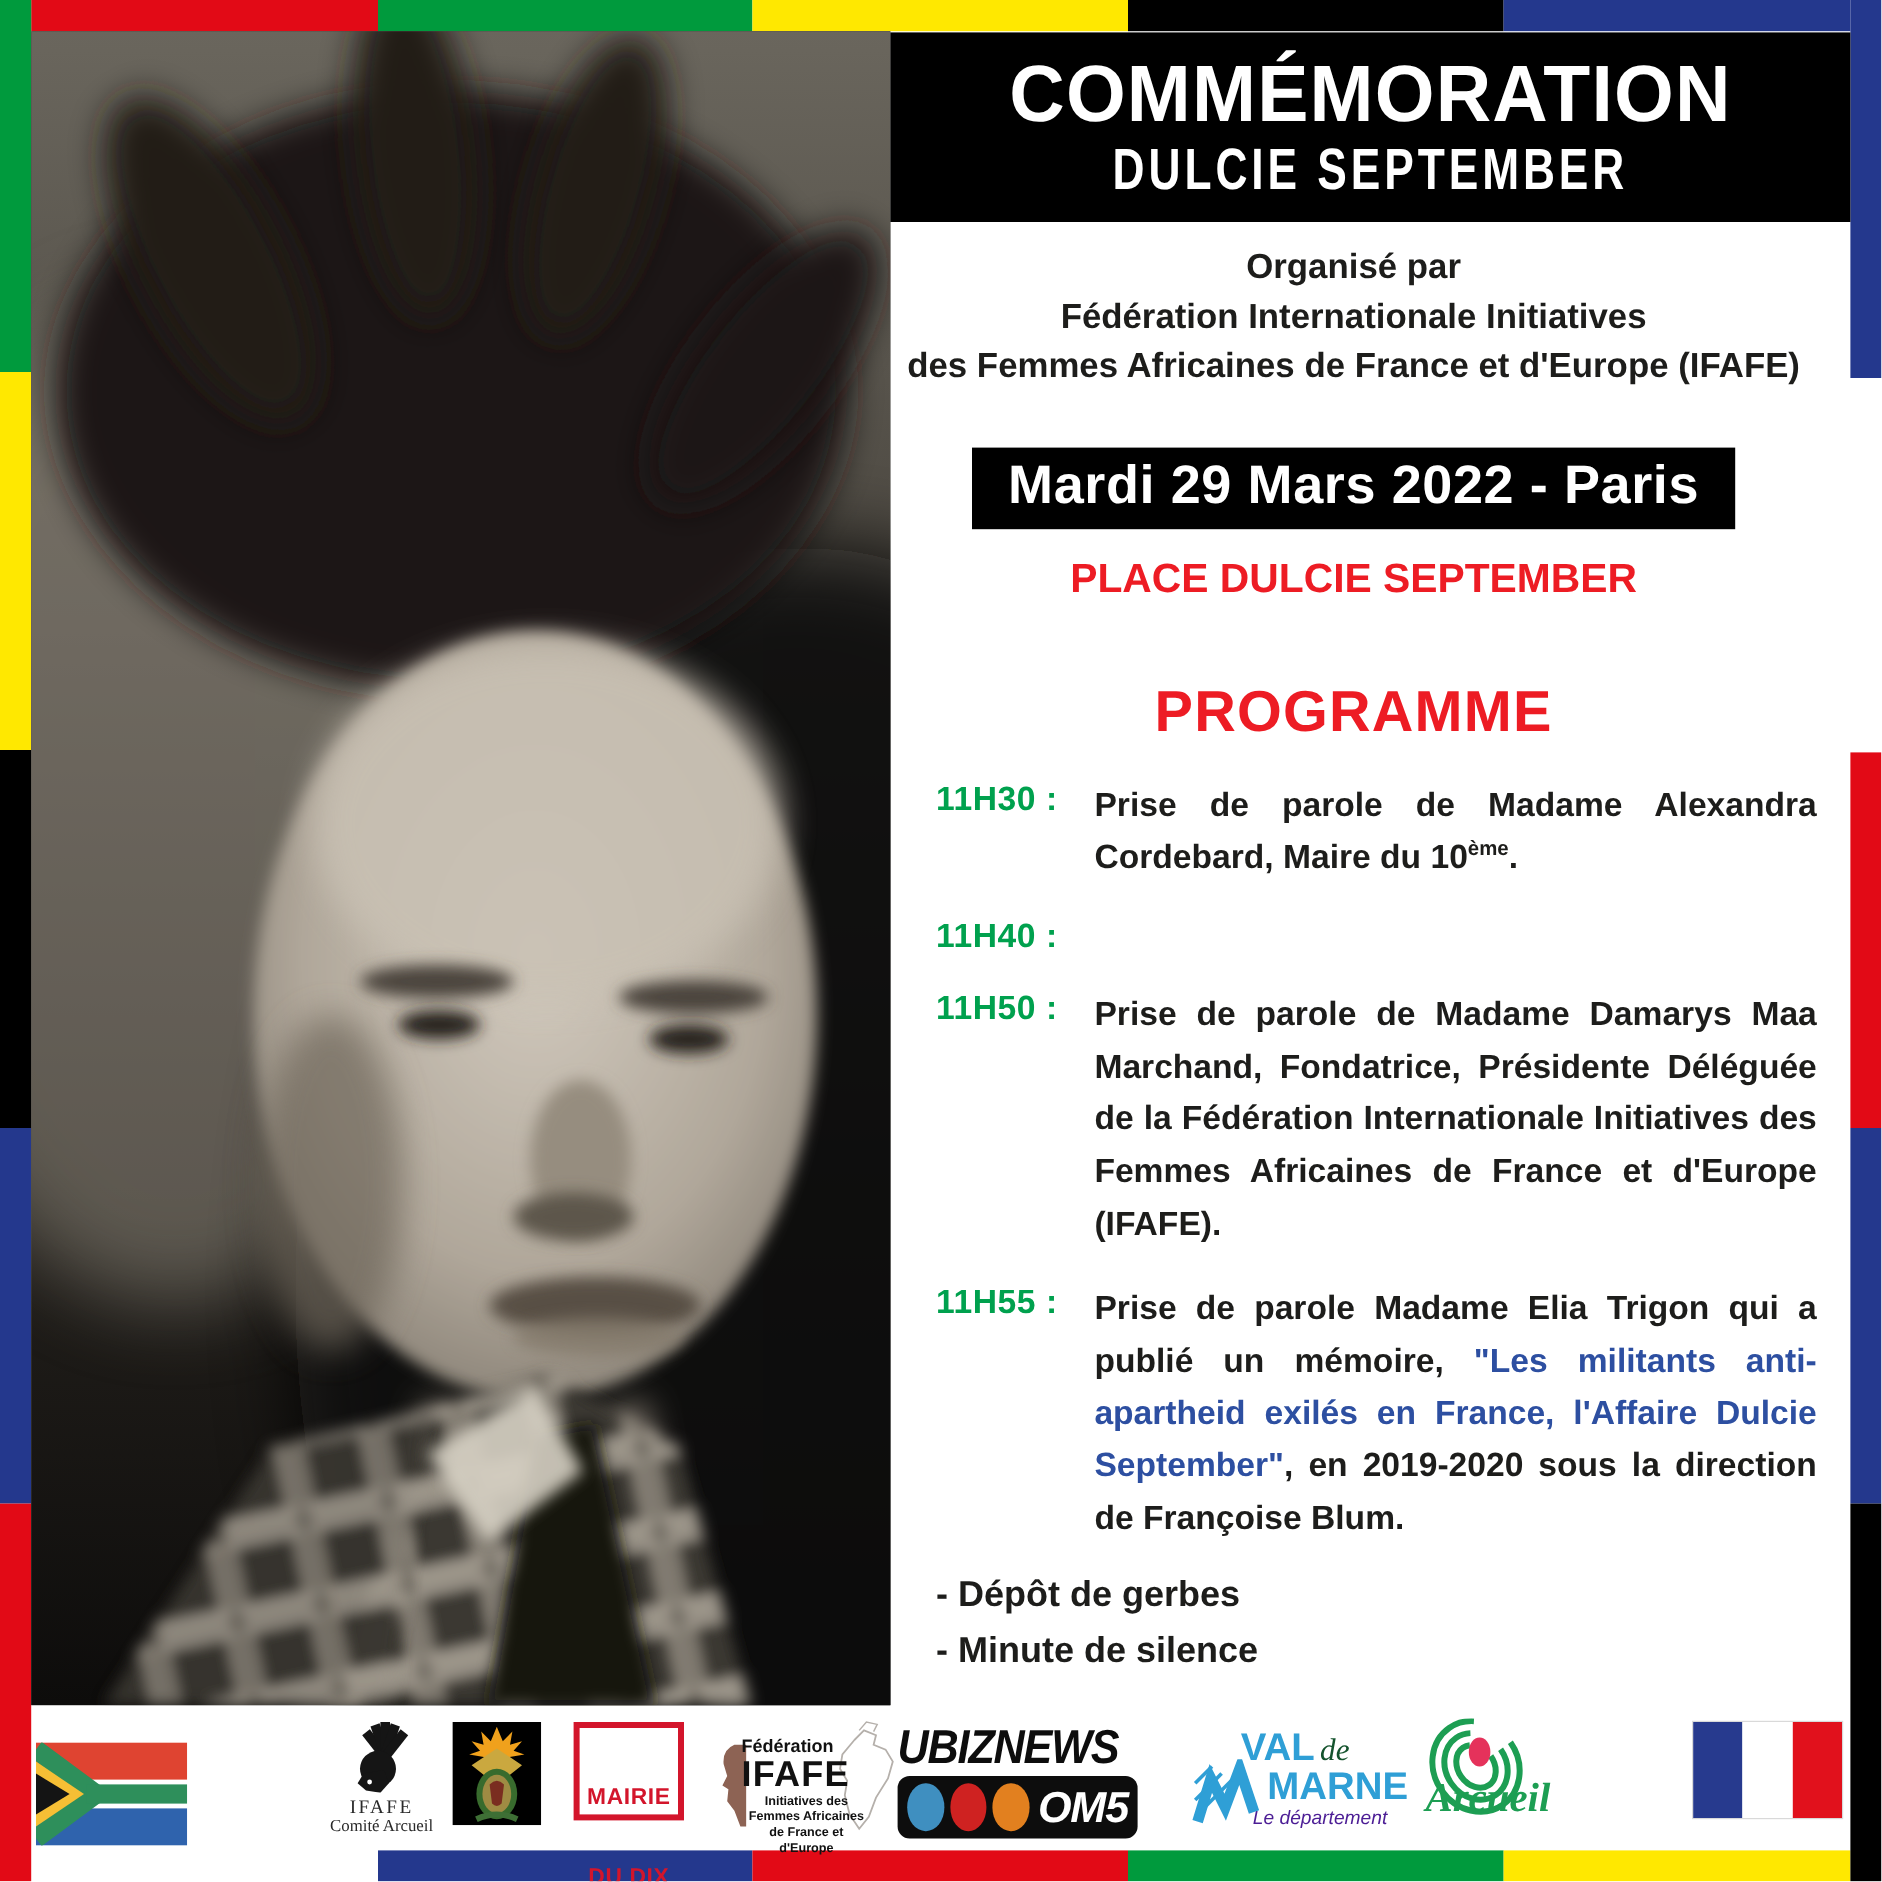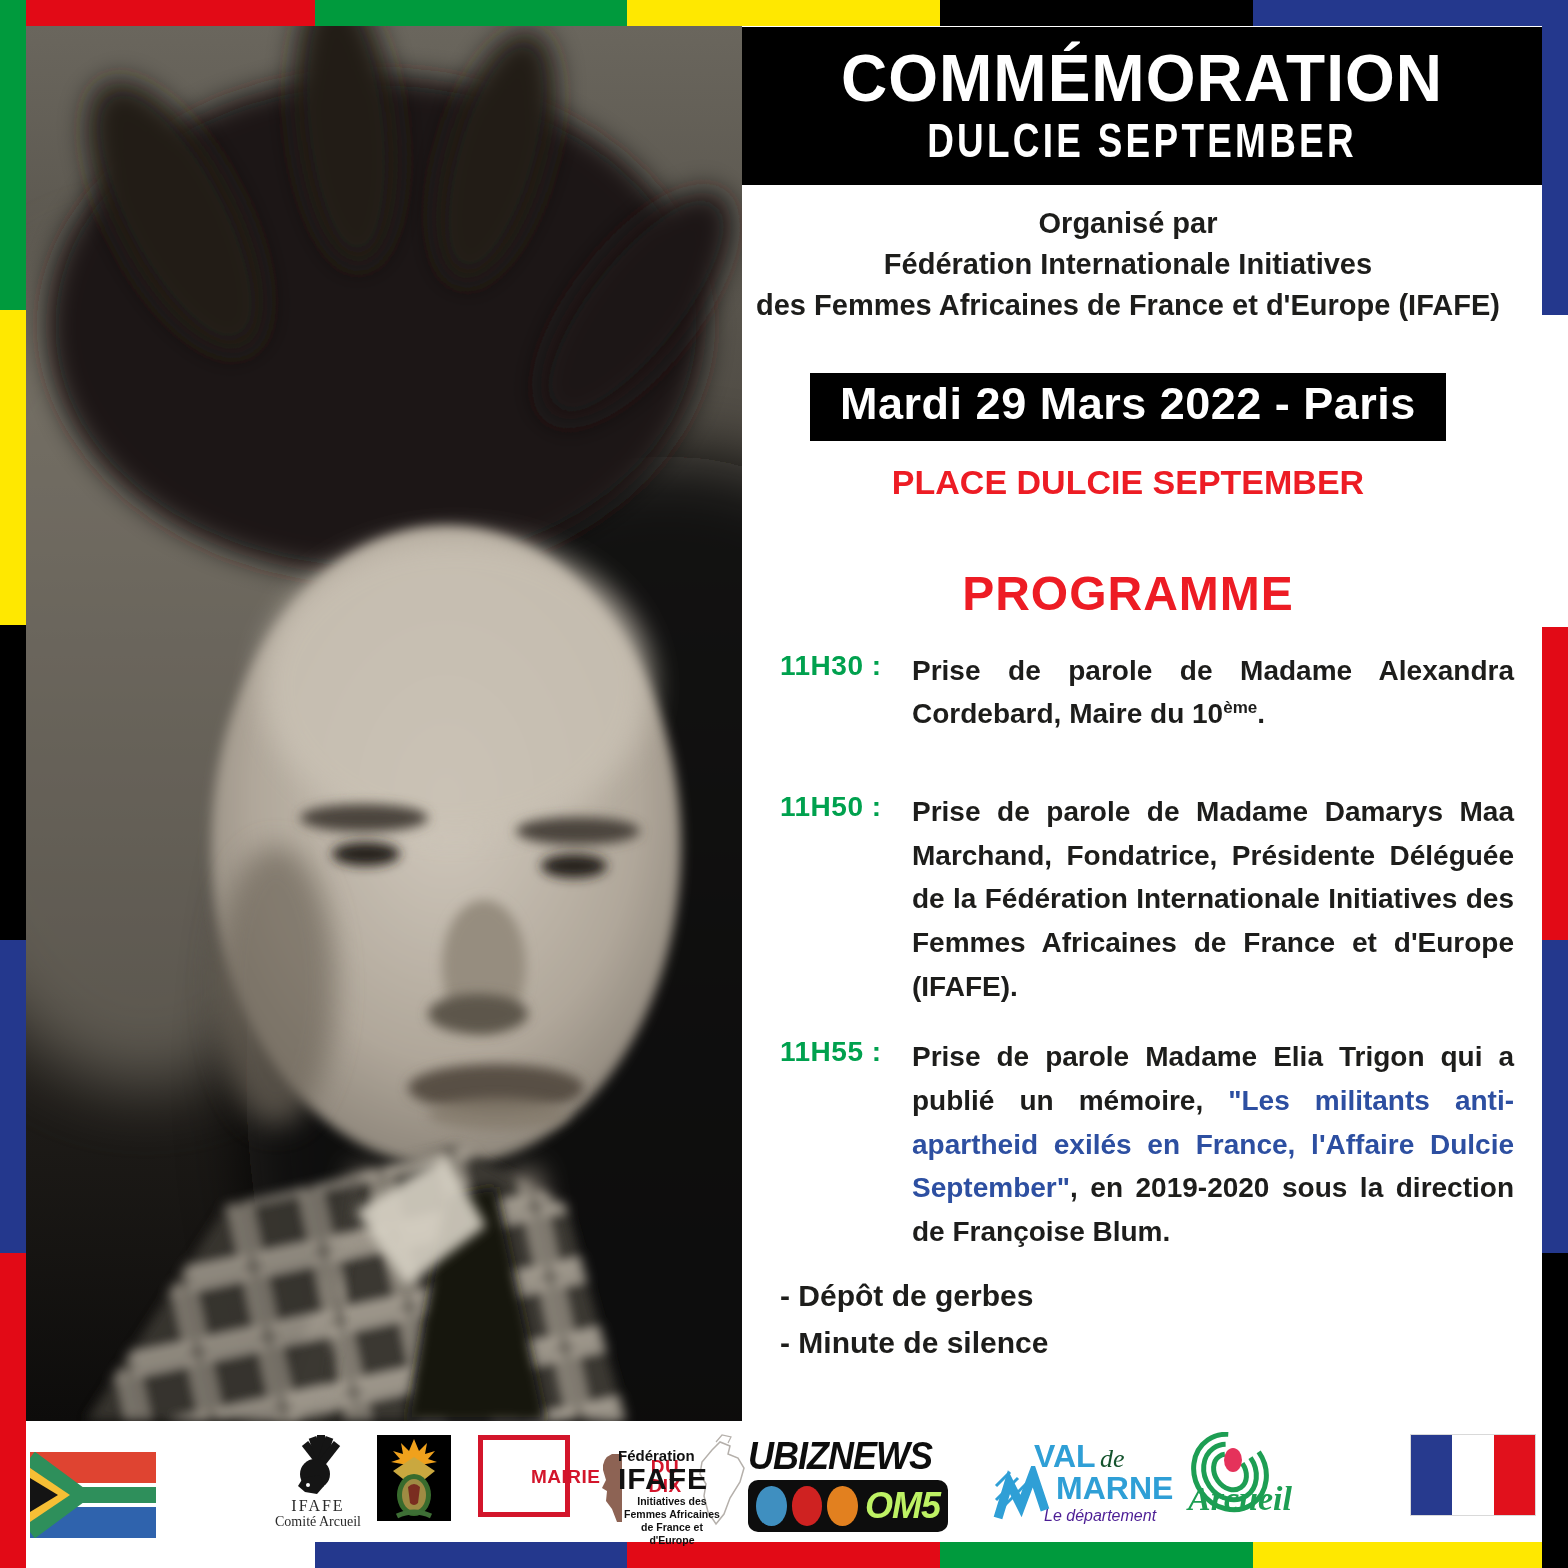--- a/index.html
+++ b/index.html
@@ -45,34 +45,34 @@
 
   
   .logos{position:absolute;left:26px;top:1430px;width:1516px;height:112px;}
   .logo{position:absolute;}
   .sa-flag{left:4px;top:22px;}
   .ifafe-ca{left:234px;top:4px;width:116px;text-align:center;}
   .ifafe-ca .cap1{font-family:"Liberation Serif",serif;font-size:16px;letter-spacing:2px;color:#2a2a2a;line-height:1;}
   .ifafe-ca .cap2{font-family:"Liberation Serif",serif;font-size:14px;color:#2a2a2a;line-height:1.15;}
   .coat{left:351px;top:5px;}
   .mairie{left:452px;top:5px;width:92px;height:82px;border:5px solid #d3152b;box-sizing:border-box;
-    display:flex;flex-direction:row;align-items:center;justify-content:flex-start;background:#fff;gap:48px;}
+    display:flex;flex-direction:column;align-items:center;justify-content:flex-start;background:#fff;gap:48px;}
   .mairie-text{color:#d3152b;font-weight:700;font-size:19px;line-height:1.0;text-align:center;letter-spacing:0.5px;}
   .fed{left:572px;top:8px;width:150px;height:96px;}
   .fed-map{position:absolute;right:0;top:-6px;}
   .fed-profile{position:absolute;left:0;top:14px;}
   .fed-texts{position:absolute;left:20px;top:10px;width:120px;}
   .fed-top{font-size:15px;font-weight:700;color:#111;line-height:1;}
   .fed-name{font-size:30px;font-weight:700;color:#111;line-height:1.05;letter-spacing:1px;}
   .fed-sub{font-size:10.5px;font-weight:700;color:#111;line-height:1.25;text-align:center;width:108px;}
   .ubiz{left:722px;top:8px;width:200px;}
   .ubiz-name{font-size:36px;font-weight:700;font-style:italic;color:#0d0d0d;letter-spacing:-1px;transform:scaleY(1.1);line-height:1;}
   .ubiz-band{margin-top:6px;background:#0d0d0d;border-radius:10px;height:52px;display:flex;align-items:center;padding:0 8px;}
   .ubiz-band .dot{width:36px;height:40px;border-radius:50%;margin-right:5px;}
-  .ubiz-om5{color:#bef264;font-size:36px;font-weight:700;font-style:italic;margin-left:2px;letter-spacing:-1px;}
+  .ubiz-om5{color:#ffffff;font-size:36px;font-weight:700;font-style:italic;margin-left:2px;letter-spacing:-1px;}
   .vdm{left:966px;top:10px;width:180px;}
   .vdm-icon{position:absolute;left:0;top:26px;}
   .vdm-l1{margin-left:42px;line-height:1;}
   .vdm-val{color:#2f9fd6;font-weight:700;font-size:32px;}
   .vdm-de{color:#14532d;font-family:"Liberation Serif",serif;font-style:italic;font-size:26px;}
   .vdm-marne{margin-left:64px;color:#2f9fd6;font-weight:700;font-size:32px;line-height:1;}
   .vdm-dept{margin-left:52px;color:#4c1d95;font-size:16px;font-style:italic;margin-top:3px;}
   .arcueil{left:1152px;top:2px;width:140px;height:104px;}
   .arcueil-name{position:absolute;left:10px;top:48px;color:#1d9e53;
     font-family:"Liberation Serif",serif;font-style:italic;font-weight:700;font-size:34px;}
@@ -187,20 +187,21 @@
     <div class="place1">PLACE DULCIE SEPTEMBER</div>
 
     <div class="prog-title">PROGRAMME</div>
 
     <div class="prog-list">
       <div class="prog-item">
         <div class="prog-time">11H30 :</div>
         <div class="prog-text"><span>Prise de parole de Madame Alexandra Cordebard, Maire du 10</span><sup>ème</sup><span>.</span></div>
       </div>
       <div class="prog-item">
+        <div class="prog-time">11H40 :</div>
       </div>
       <div class="prog-item">
         <div class="prog-time">11H50 :</div>
         <div class="prog-text">Prise de parole de Madame Damarys Maa Marchand, Fondatrice, Présidente Déléguée de la Fédération Internationale Initiatives des Femmes Africaines de France et d'Europe (IFAFE).</div>
       </div>
       <div class="prog-item">
         <div class="prog-time">11H55 :</div>
         <div class="prog-text"><span>Prise de parole Madame Elia Trigon qui a publié un mémoire, </span><span class="quote">"Les militants anti-apartheid exilés en France, l'Affaire Dulcie September"</span><span>, en 2019-2020 sous la direction de Françoise Blum.</span></div>
       </div>
     </div>

